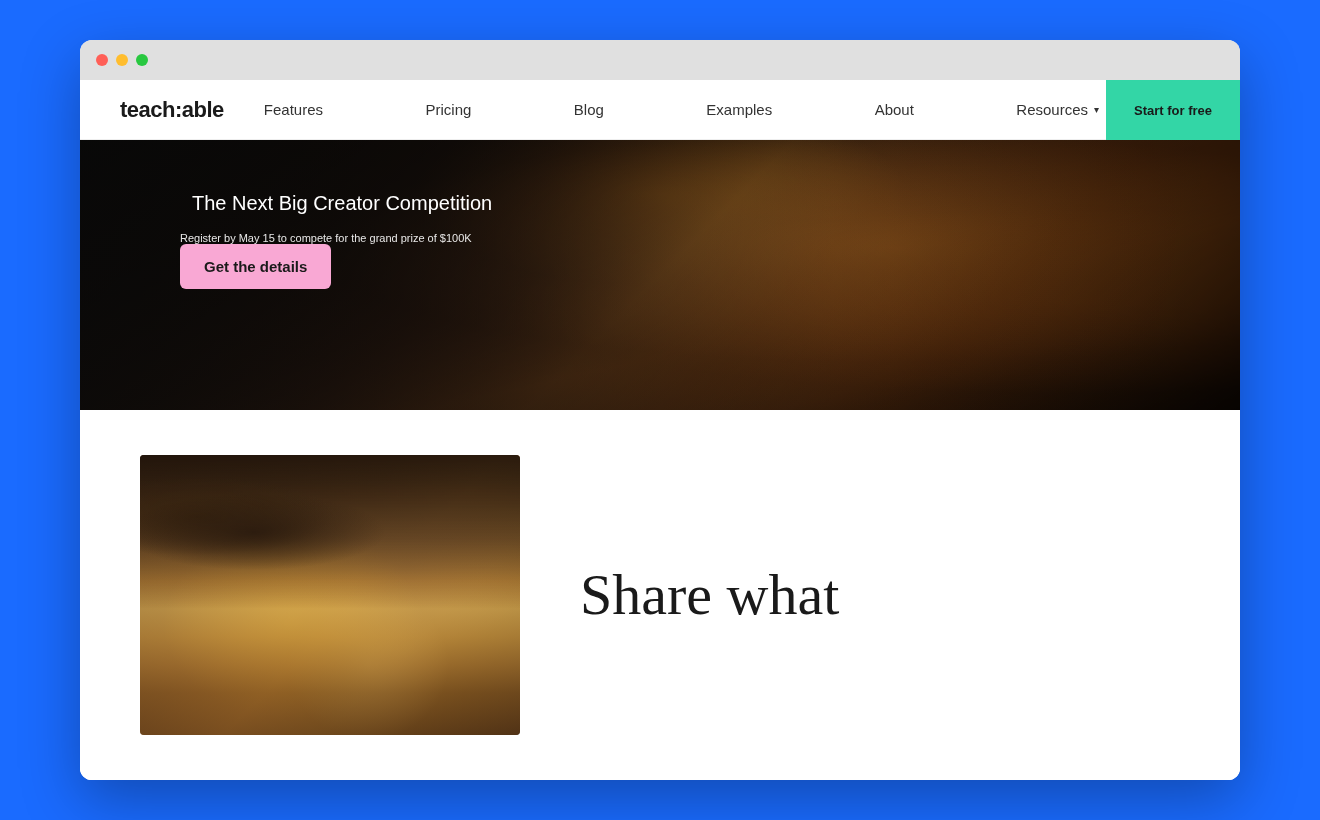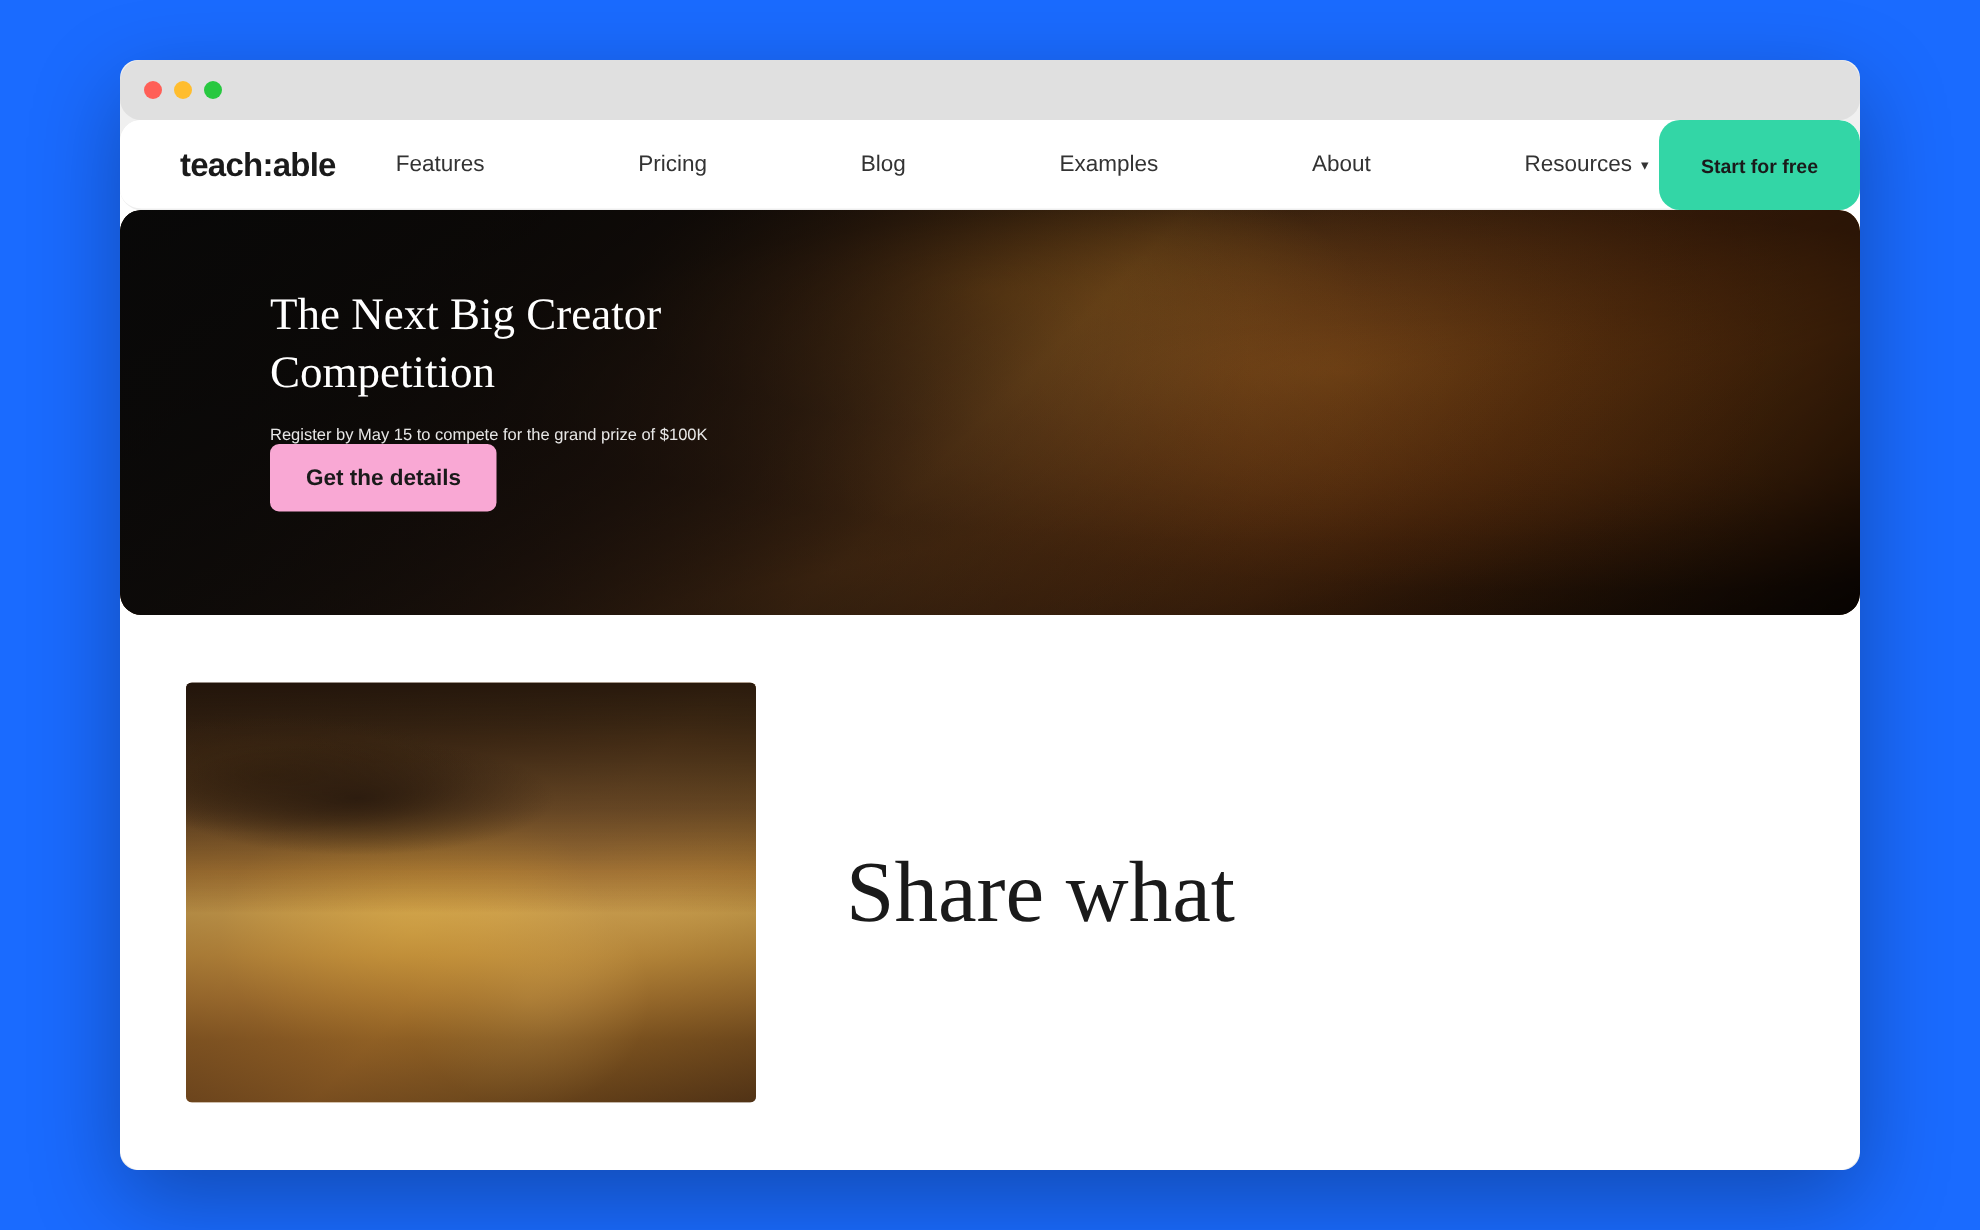--- a/index.html
+++ b/index.html
@@ -1,15 +1,15 @@
 <!DOCTYPE html>
 <html><head>
   <meta charset="utf-8">
   <style>
-    * { margin: 0; padding: 0; box-sizing: border-box; border-radius: 14px; }
+    * { margin: 0; padding: 0; box-sizing: border-box; }
 
     body {
       background-color: #1a6bff;
       display: flex;
       align-items: center;
       justify-content: center;
       min-height: 820px;
       font-family: -apple-system, BlinkMacSystemFont, 'Segoe UI', Helvetica, Arial, sans-serif;
     }
 
@@ -171,25 +171,26 @@
 
     .hero-content {
       position: relative;
       z-index: 2;
       padding: 50px 100px;
       color: white;
       max-width: 550px;
     }
 
     .hero-title {
-      font-size: 30px;
+      font-size: 20px;
       font-weight: 400;
       line-height: 1.3;
       margin-bottom: 16px;
-      font-family: Liberation Serif, serif;
+      font-family: Liberation Sans, sans-serif;
+      margin-left: 12px;
     }
 
     .hero-subtitle {
       font-size: 11px;
       color: rgba(255,255,255,0.9);
       font-weight: 300;
     }
 
     .hero-btn {
       display: inline-block;
@@ -200,21 +201,21 @@
       padding: 14px 24px;
       border-radius: 6px;
       cursor: pointer;
     }
 
     
     .lower-section {
       display: flex;
       align-items: center;
       background: white;
-      padding: 40px 44px;
+      padding: 40px 60px;
       height: 370px;
       gap: 60px;
     }
 
     .lower-image {
       width: 380px;
       height: 280px;
       border-radius: 4px;
       overflow: hidden;
       flex-shrink: 0;

